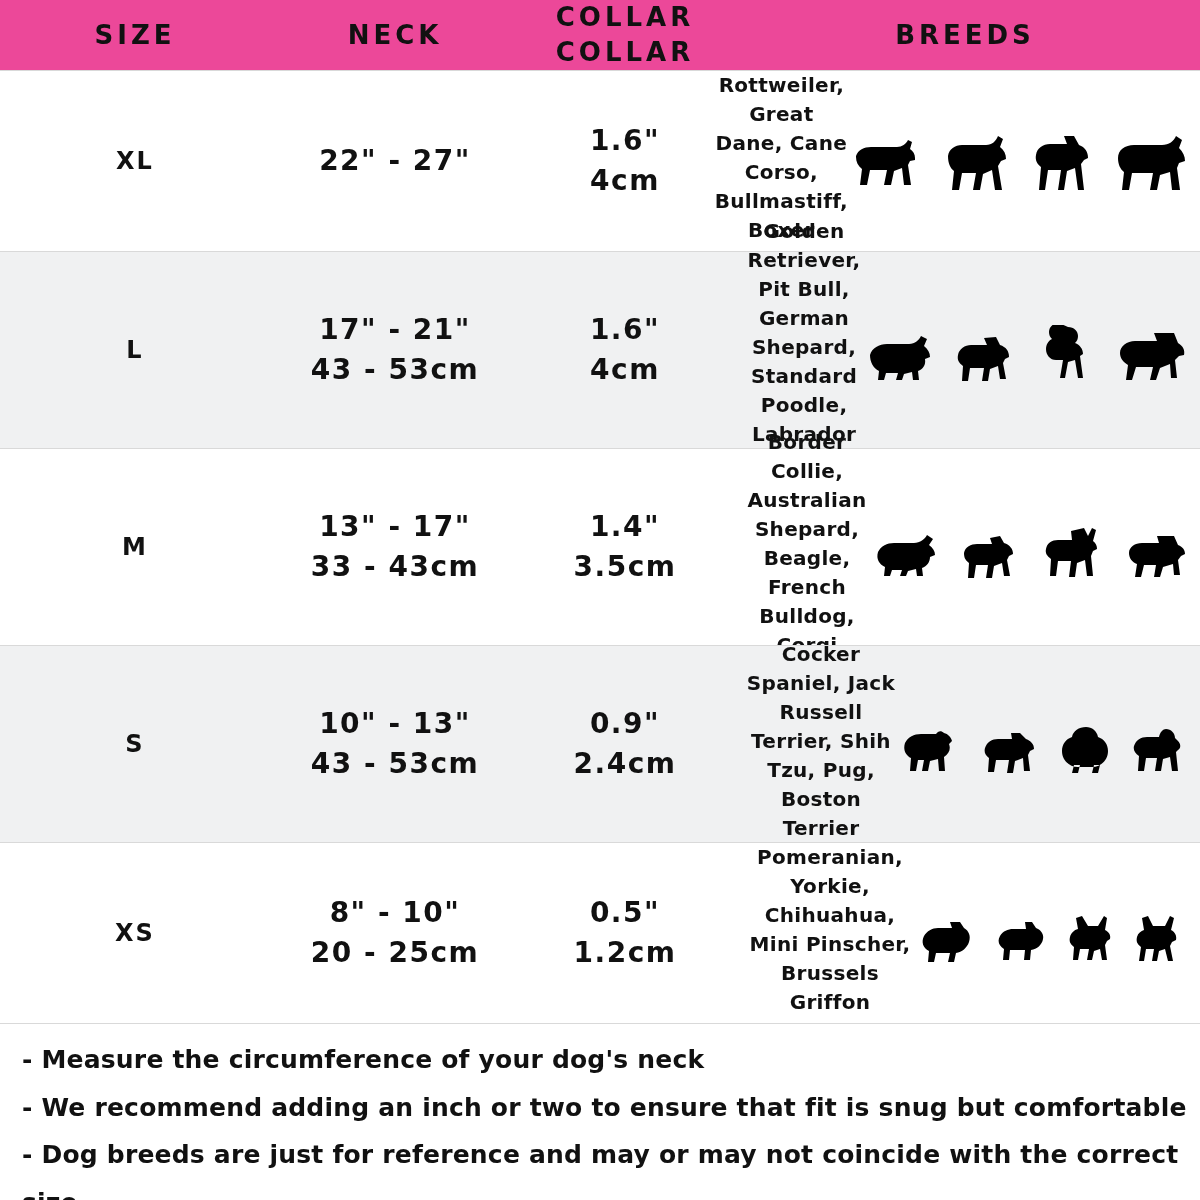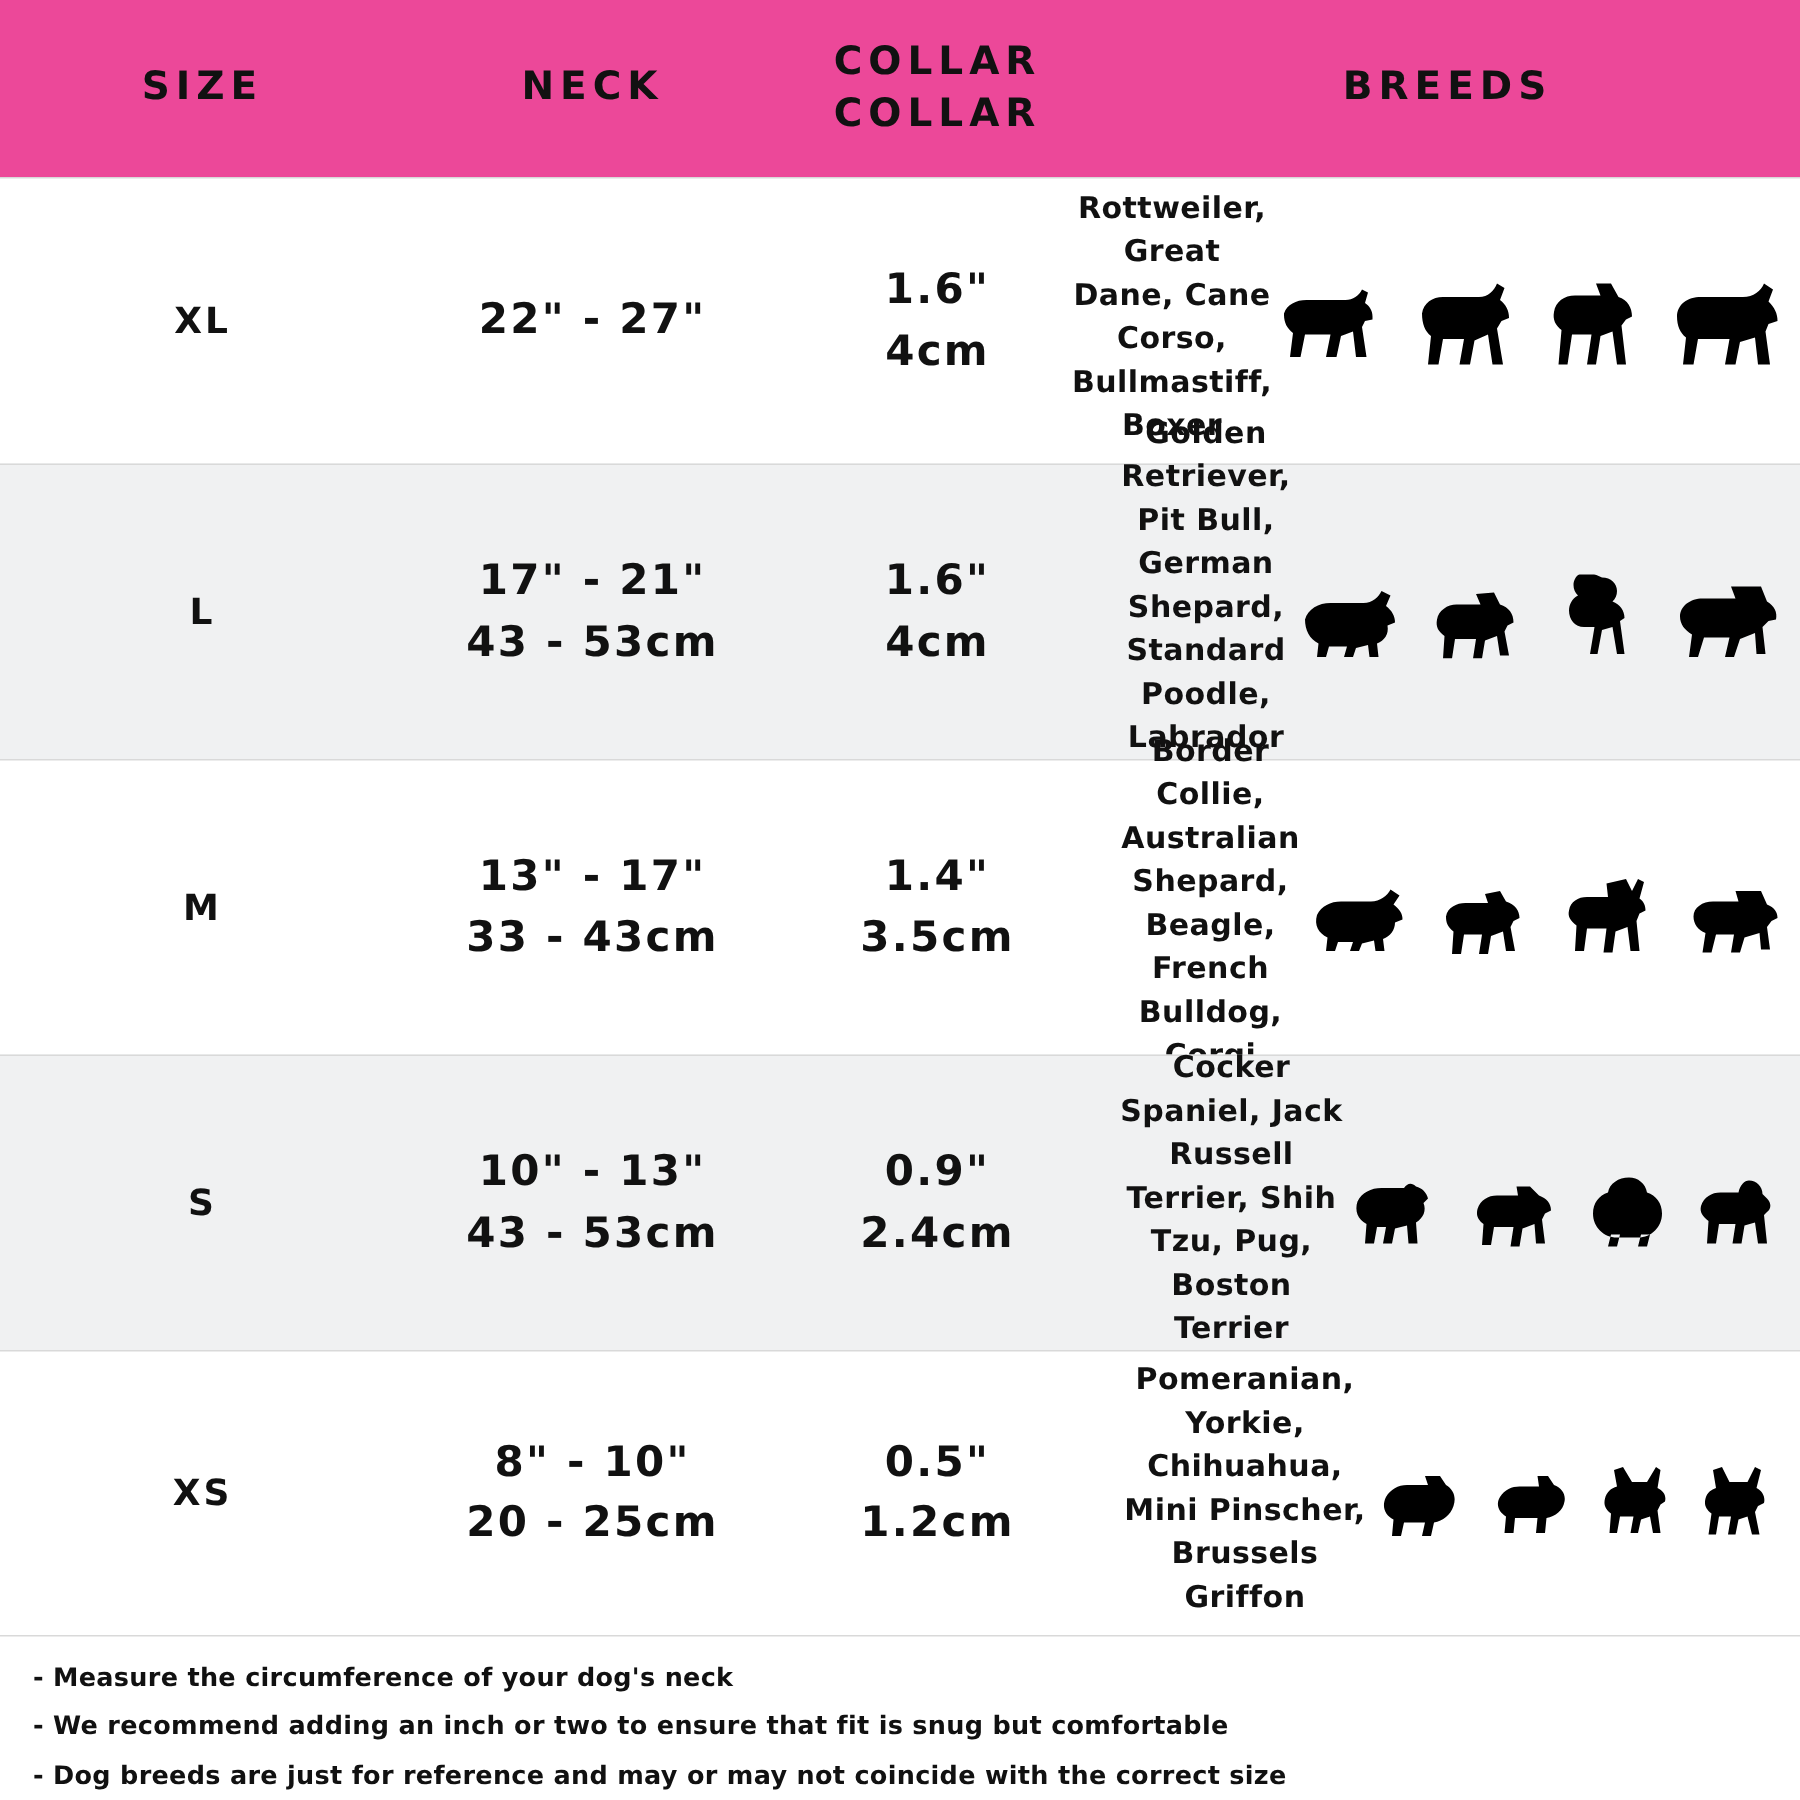--- a/index.html
+++ b/index.html
@@ -104,21 +104,21 @@
   .silhouettes svg { display: block; }
   
   .notes {
     border-top: 1px solid #d9d9d9;
     background: #ffffff;
     flex: 1;
     padding: 12px 0 0 22px;
     box-sizing: border-box;
   }
   .note {
-    font-size: 17px;
+    font-size: 25px;
     font-weight: bold;
     line-height: 1.9;
     color: #111111;
     letter-spacing: 0.2px;
   }
 </style>
 </head>
 <body>
 
 <div class="sizechart">

